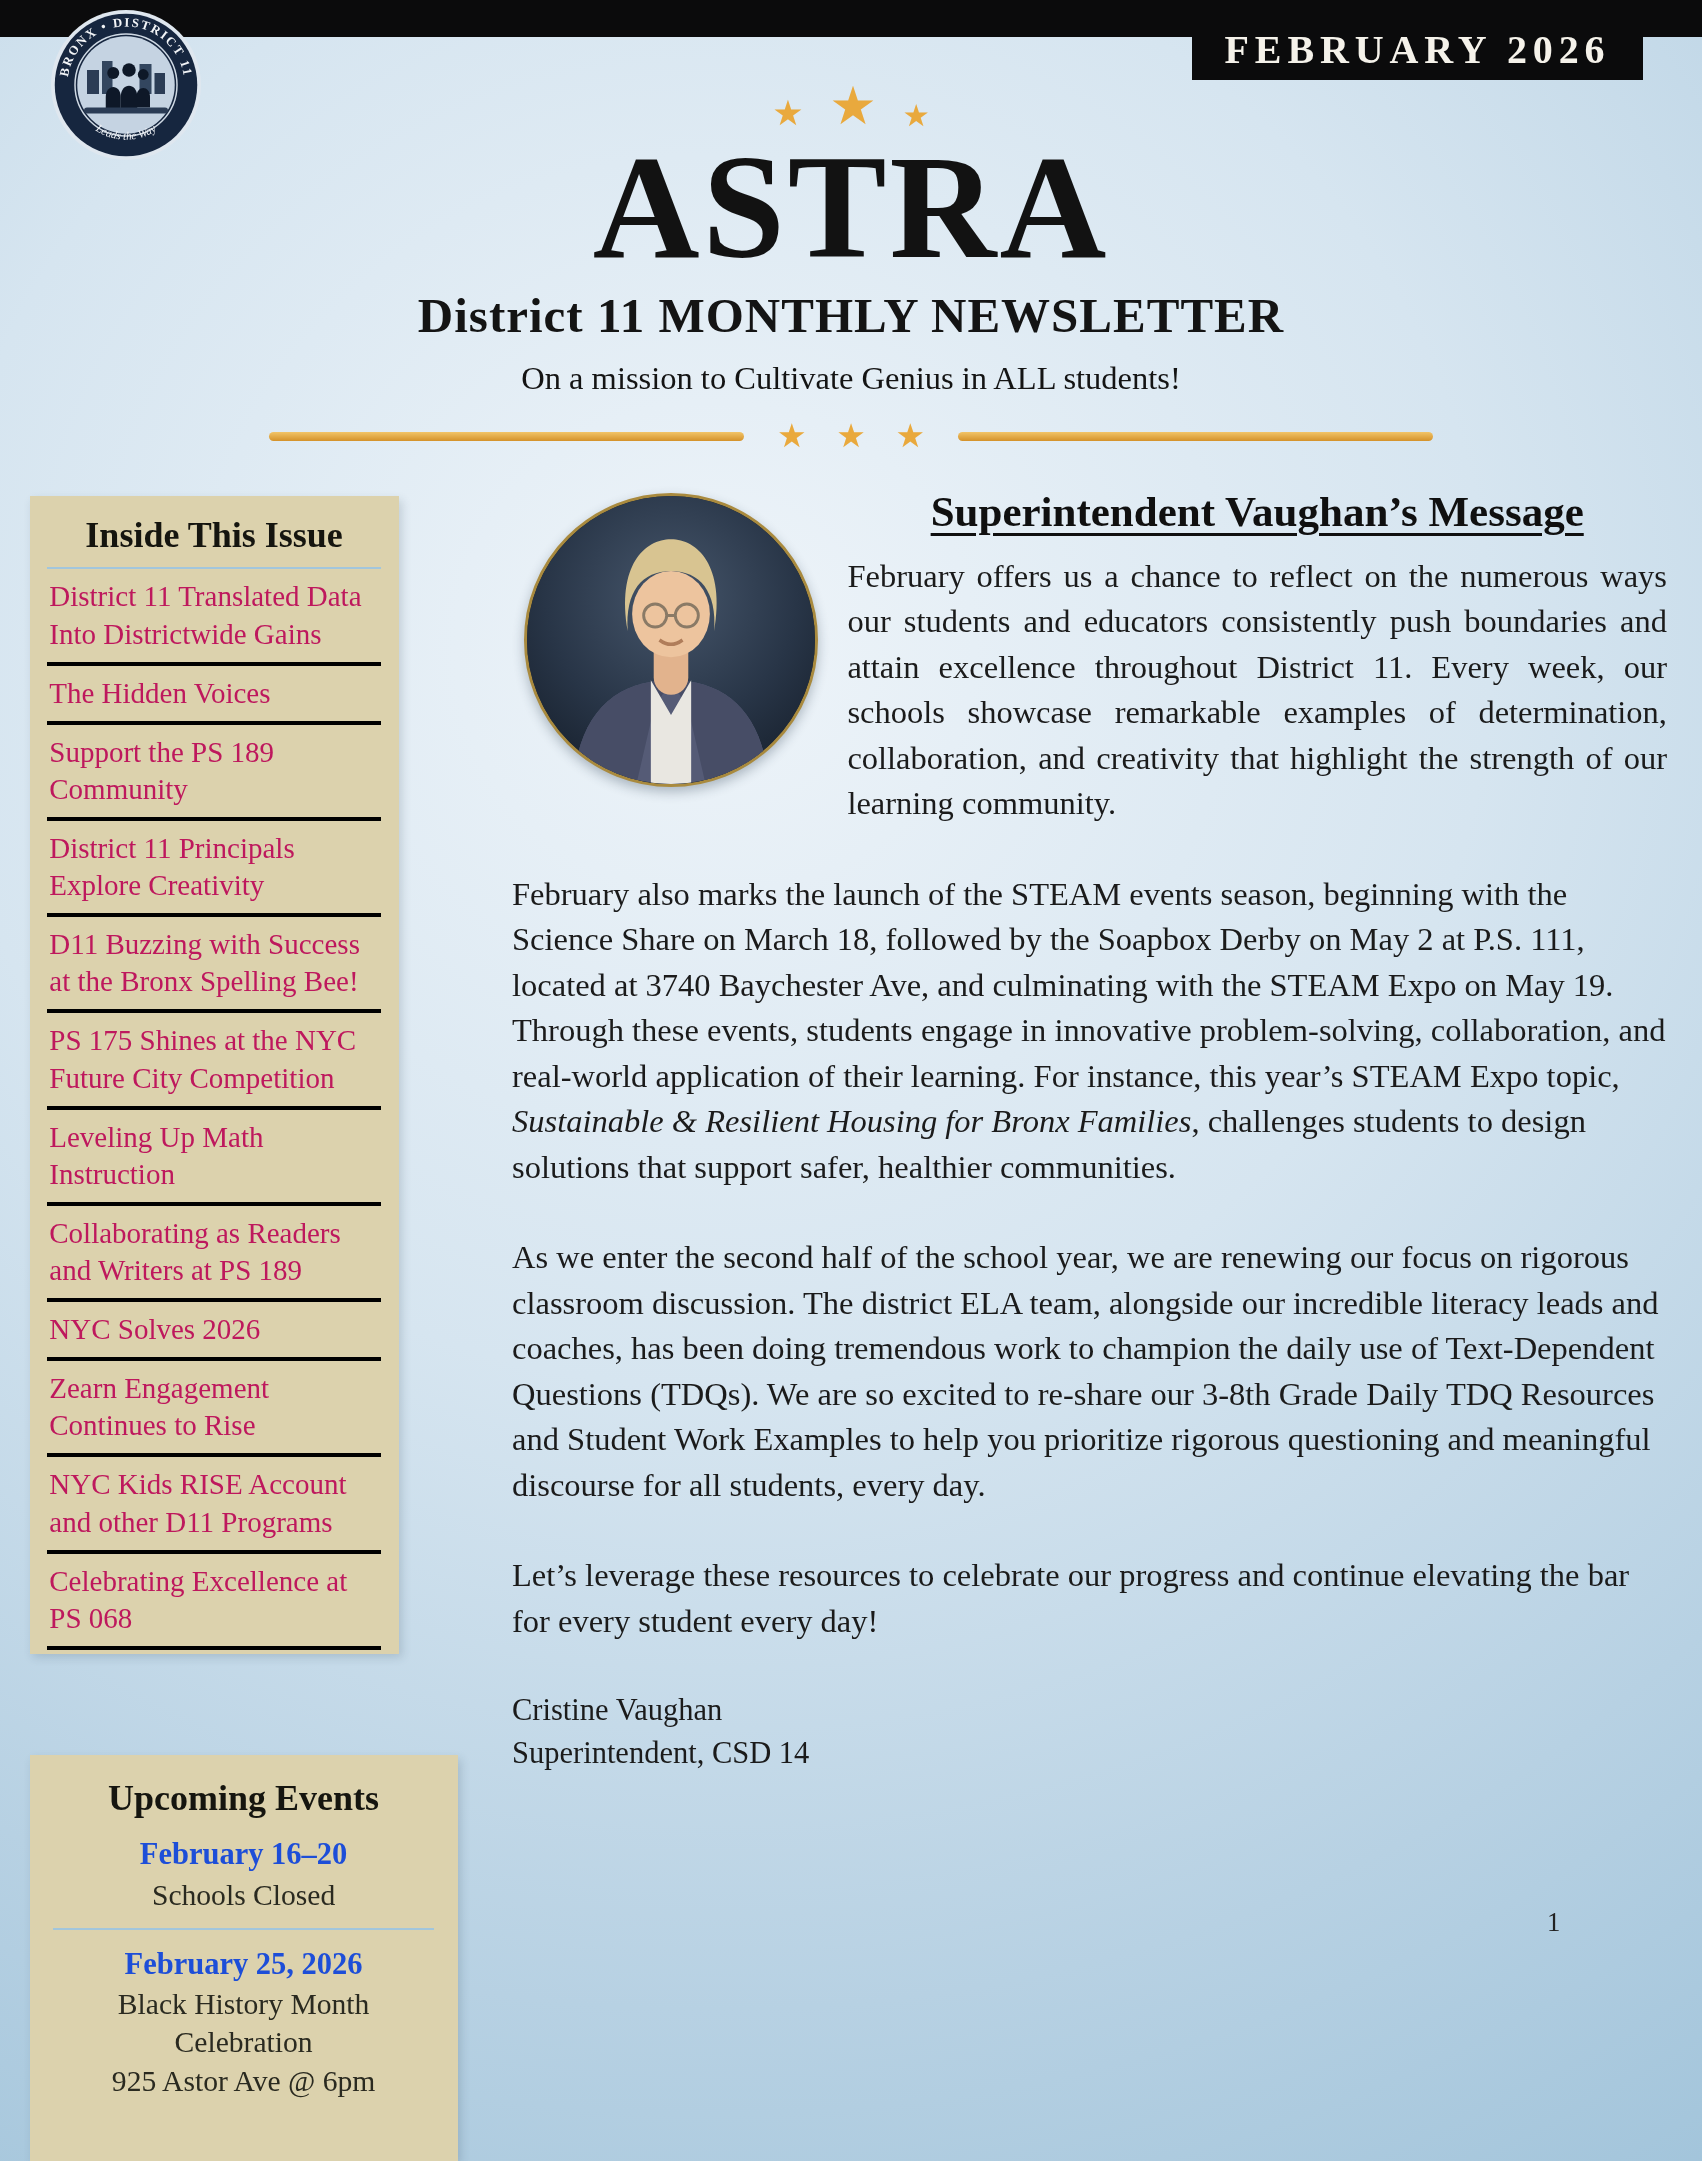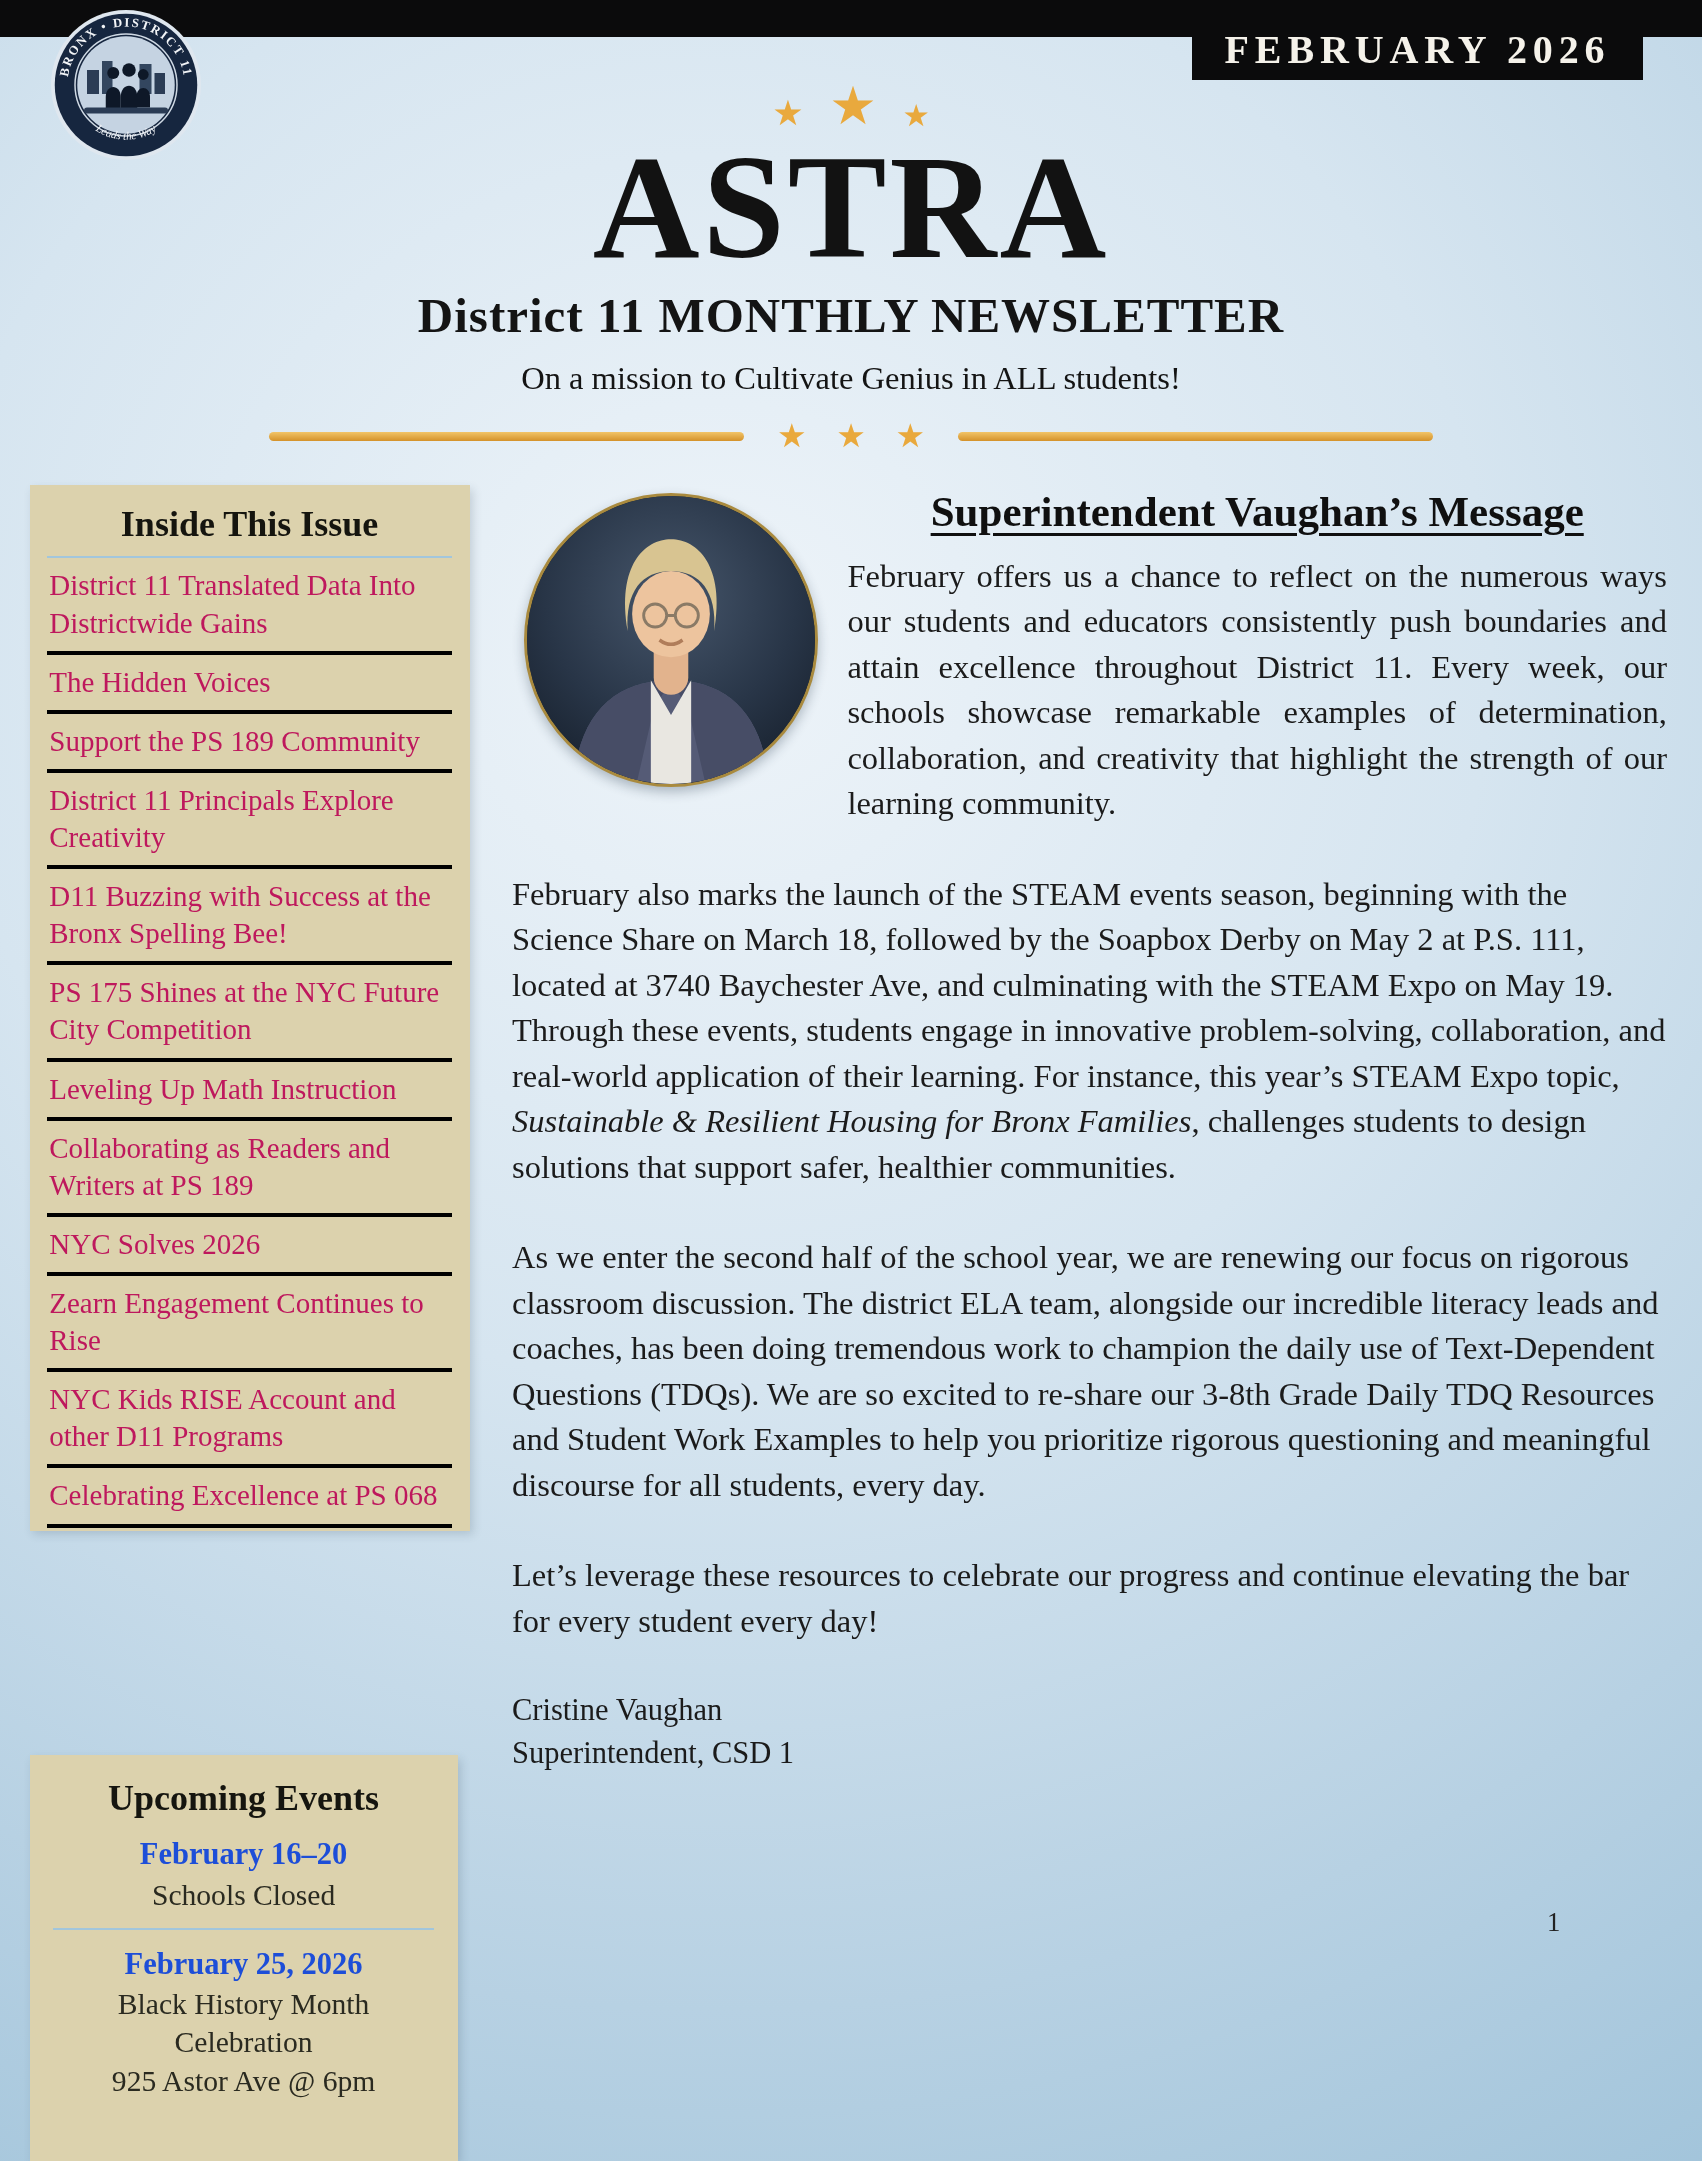--- a/index.html
+++ b/index.html
@@ -37,21 +37,21 @@
   .subtitle { font-size:49px; font-weight:700; margin-top:5.9px; letter-spacing:1px; color:#141414; }
   .tagline { font-size:32.5px; font-weight:400; margin-top:15.8px; color:#141414; }
   .divider { margin-top:23.6px; display:flex; align-items:center; justify-content:center; gap:33px; }
   .divider .bar {
     width:475px; height:8.9px; border-radius:4.9px;
     background:linear-gradient(180deg,#f2c468,#d4922a);
   }
   .divider .d-stars { display:flex; gap:29.6px; color:#e9a93d; font-size:33px; line-height:1; }
   
   .toc-panel {
-    position:absolute; left:29.6px; top:485px; width:440px;
+    position:absolute; left:29.6px; top:496px; width:369px;
     background:#dcd2ad; padding:17.7px 17.7px 3.9px;
     box-shadow:3px 3.9px 8.9px rgba(40,60,80,.18);
   }
   .toc-title {
     font-size:36px; font-weight:700; text-align:center; color:#15150f;
     padding-bottom:11.8px; border-bottom:2px solid #a2c6dc;
   }
   .toc-list { list-style:none; }
   .toc-item {
     font-size:29px; line-height:1.28; padding:9px 2px;
@@ -226,20 +226,20 @@
     <p class="msg-para">
       <span>As we enter the second half of the school year, we are renewing our focus on rigorous classroom discussion. The district ELA team, alongside our incredible literacy leads and coaches, has been doing tremendous work to champion the daily use of Text-Dependent Questions (TDQs). We are so excited to re-share our </span><a class="msg-link">3-8th Grade Daily TDQ Resources</a><span> and </span><a class="msg-link">Student Work Examples</a><span> to help you prioritize rigorous questioning and meaningful discourse for all students, every day.</span>
     </p>
 
     <p class="msg-para">
       <span>Let’s leverage these resources to celebrate our progress and continue elevating the bar for every student every day!</span>
     </p>
 
     <div class="signature">
       <div>Cristine Vaughan</div>
-      <div>Superintendent, CSD 1</div>
+      <div>Superintendent, CSD 14</div>
     </div>
   </div>
 
   <div class="page-num">1</div>
 
 </div>
 
 
 </body></html>

